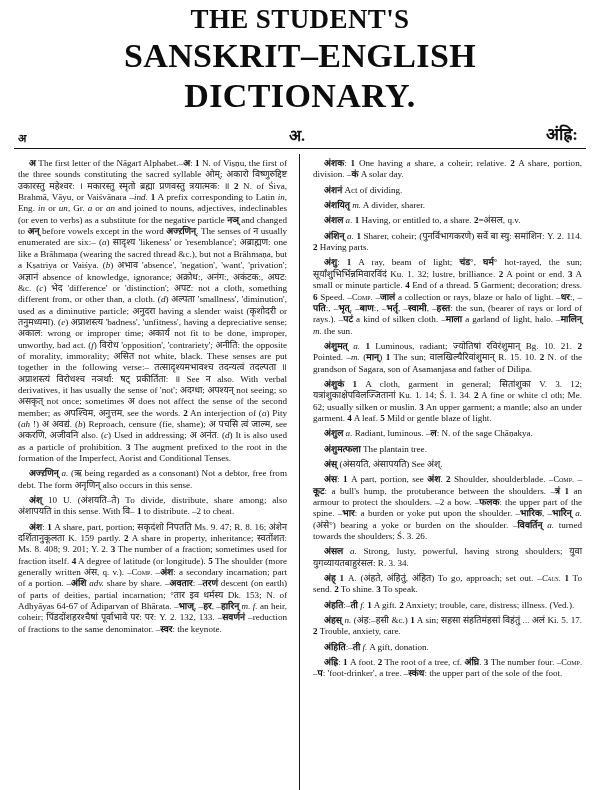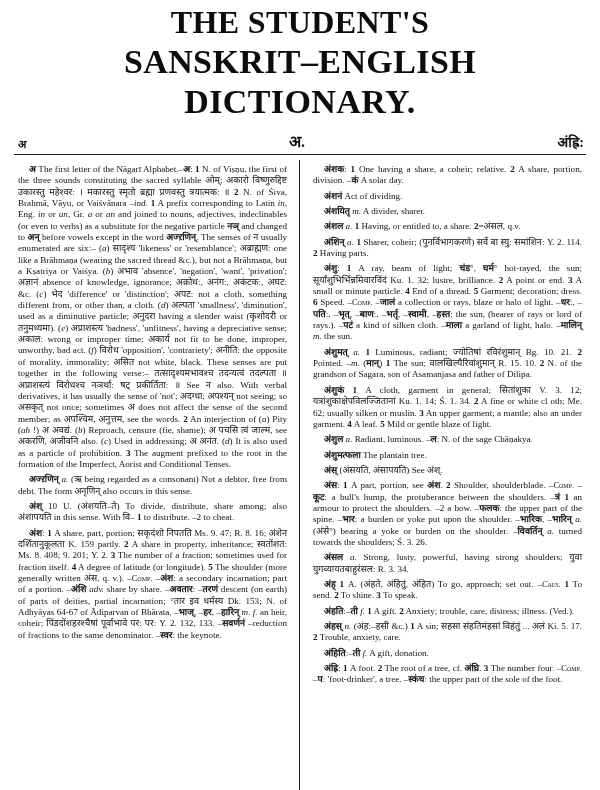--- a/index.html
+++ b/index.html
@@ -26,21 +26,21 @@
   .title-block {
     text-align: center;
     padding-top: 4px;
   }
   .title-line {
     font-weight: bold;
     letter-spacing: 0.4px;
     line-height: 1.18;
     color: #0d0d0d;
   }
-  .title-line-1 { font-size: 32px; }
+  .title-line-1 { font-size: 27px; }
   .title-line-2 { font-size: 34px; }
 
   
   .running-heads {
     position: relative;
     height: 20px;
     margin-top: 9px;
     font-weight: bold;
   }
   .rh-left {
@@ -53,23 +53,23 @@
     position: absolute;
     left: 0;
     right: 0;
     bottom: -1px;
     text-align: center;
     font-size: 16px;
     margin-left: -6px;
   }
   .rh-right {
     position: absolute;
-    right: 2px;
+    right: 8px;
     bottom: 0;
-    font-size: 14px;
+    font-size: 17px;
   }
   .rule {
     border: 0;
     border-top: 1px solid #1a1a1a;
     margin: 3px 0 0 0;
     height: 0;
   }
 
   
   .columns {

